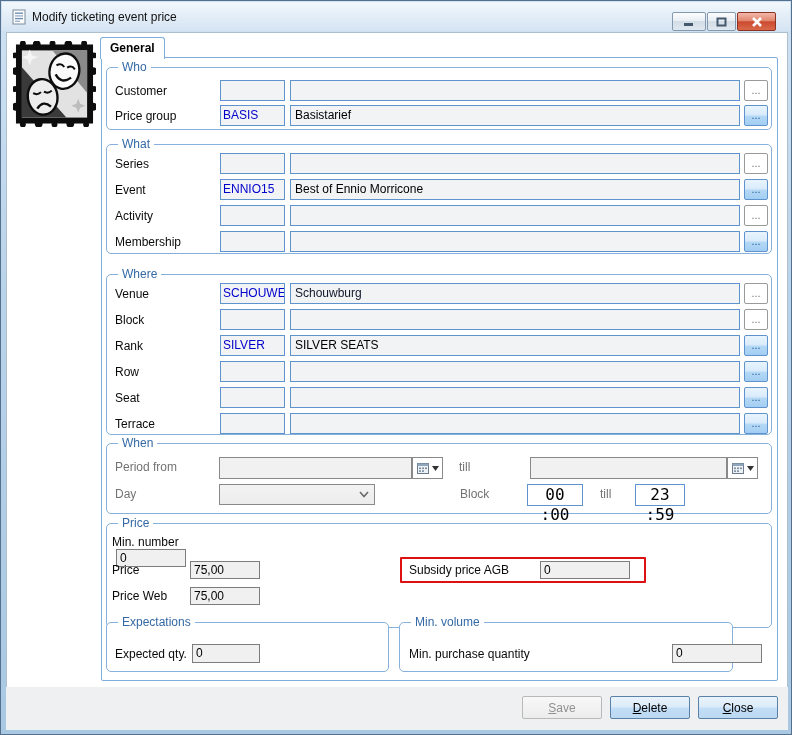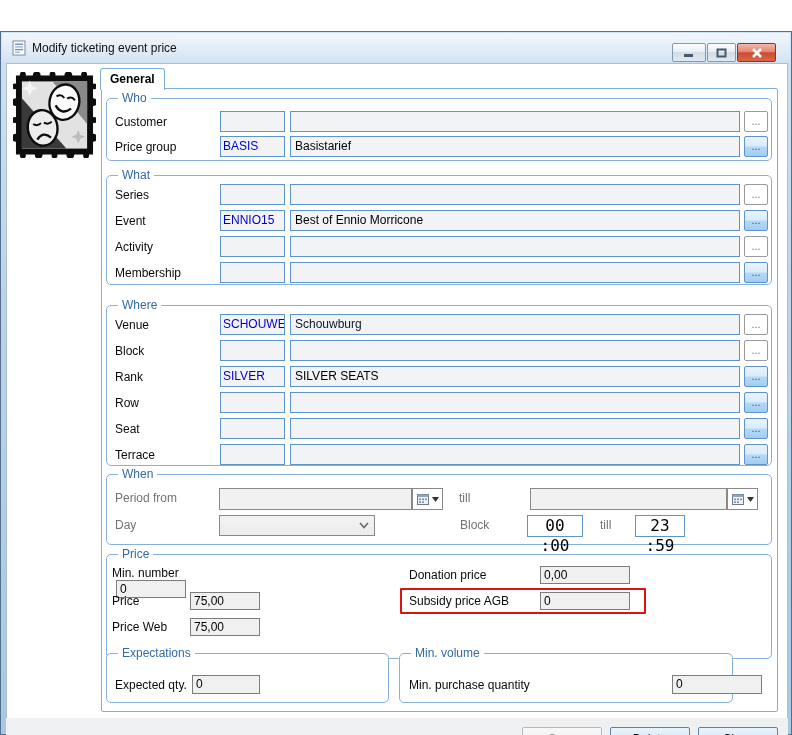--- a/index.html
+++ b/index.html
@@ -8,21 +8,20 @@
     width:792px; height:735px; position:relative;
     font-family:"Liberation Sans", sans-serif; font-size:12px; color:#000;
     background:#fff; overflow:hidden;
   }
 
   
   .window {
     position:absolute; inset:0;
     border:1px solid #54708c;
     background:linear-gradient(180deg,#cfe2f3 0%,#b9d3ea 40%,#a9c8e2 100%);
-    margin-top:31px;
   }
   .titlebar {
     position:absolute; left:1px; right:1px; top:1px; height:29px;
     background:linear-gradient(180deg,#f2f7fc 0%,#e3edf7 50%,#d5e4f2 100%);
     display:flex; align-items:center;
   }
   .title-icon { position:absolute; left:9px; top:7px; width:16px; height:16px; }
   .title-text { position:absolute; left:30px; top:8px; font-size:12px; color:#111; }
 
   .winbtn {
@@ -368,24 +367,20 @@
     </div>
     <div class="prow" style="left:5px; top:37px;">
       <span class="plabel" style="width:78px;">Price</span>
       <div class="numfield" style="width:70px;">75,00</div>
     </div>
     <div class="prow" style="left:5px; top:63px;">
       <span class="plabel" style="width:78px;">Price Web</span>
       <div class="numfield" style="width:70px;">75,00</div>
     </div>
 
-    <div class="prow" style="left:302px; top:11px;">
-      <span class="plabel" style="width:131px;">Donation price</span>
-      <div class="numfield" style="width:90px;">0,00</div>
-    </div>
     <div class="prow" style="left:302px; top:37px;">
       <span class="plabel" style="width:131px;">Subsidy price AGB</span>
       <div class="numfield" style="width:90px;">0</div>
     </div>
     <div class="redrect" style="left:293px; top:33px; width:246px; height:26px;"></div>
   </div>
 
   <div class="groupbox" style="left:105px; top:621px; width:283px; height:50px;">
     <div class="gb-title">Expectations</div>
     <div class="prow" style="left:8px; top:21px;">

